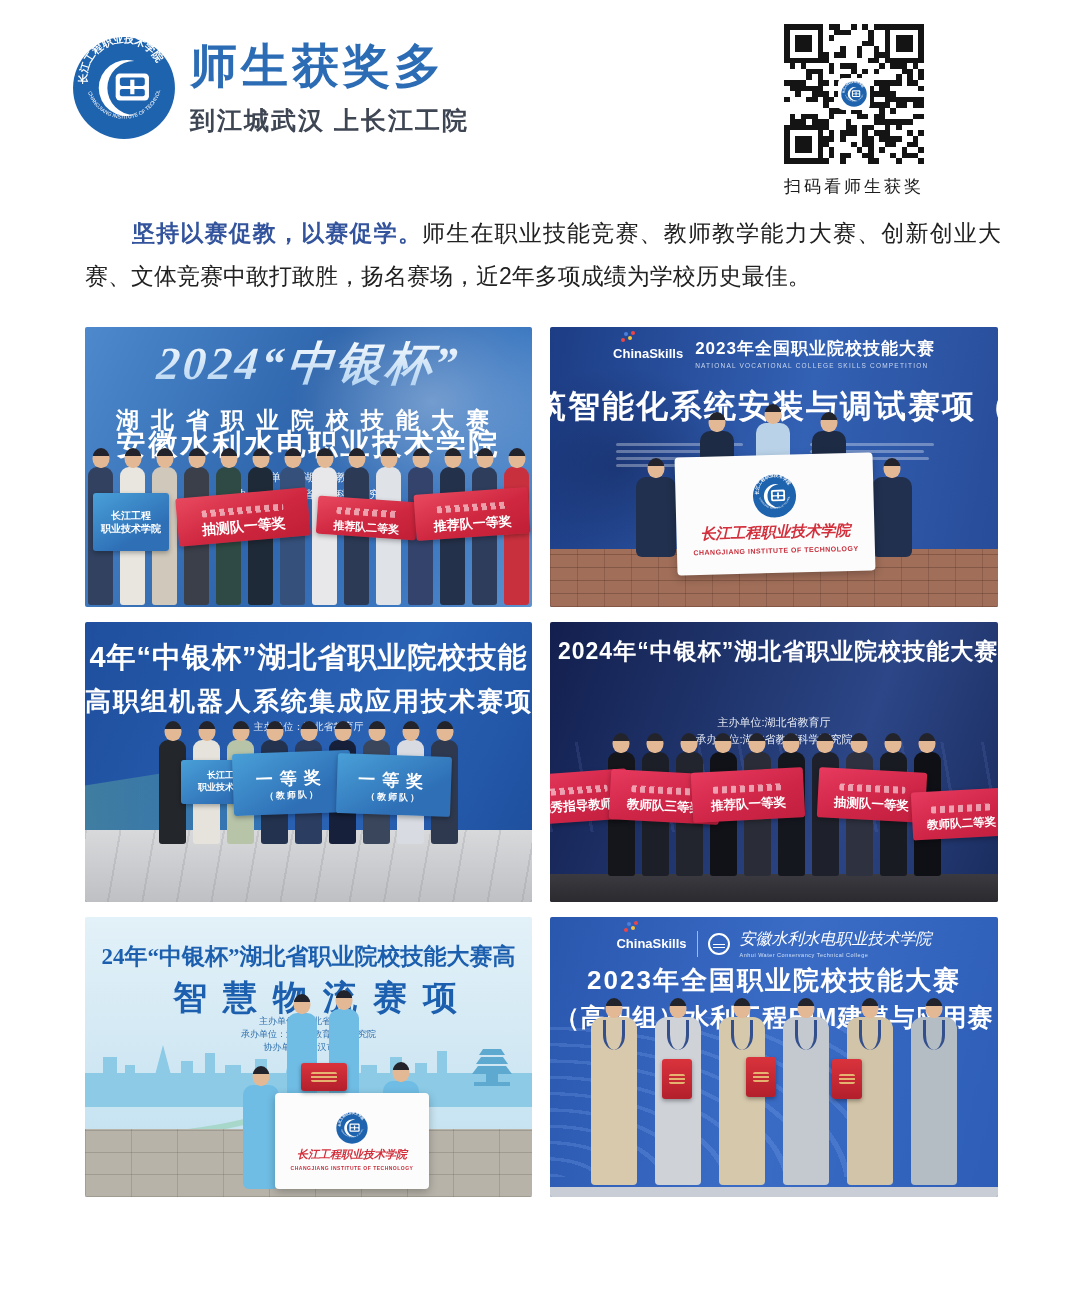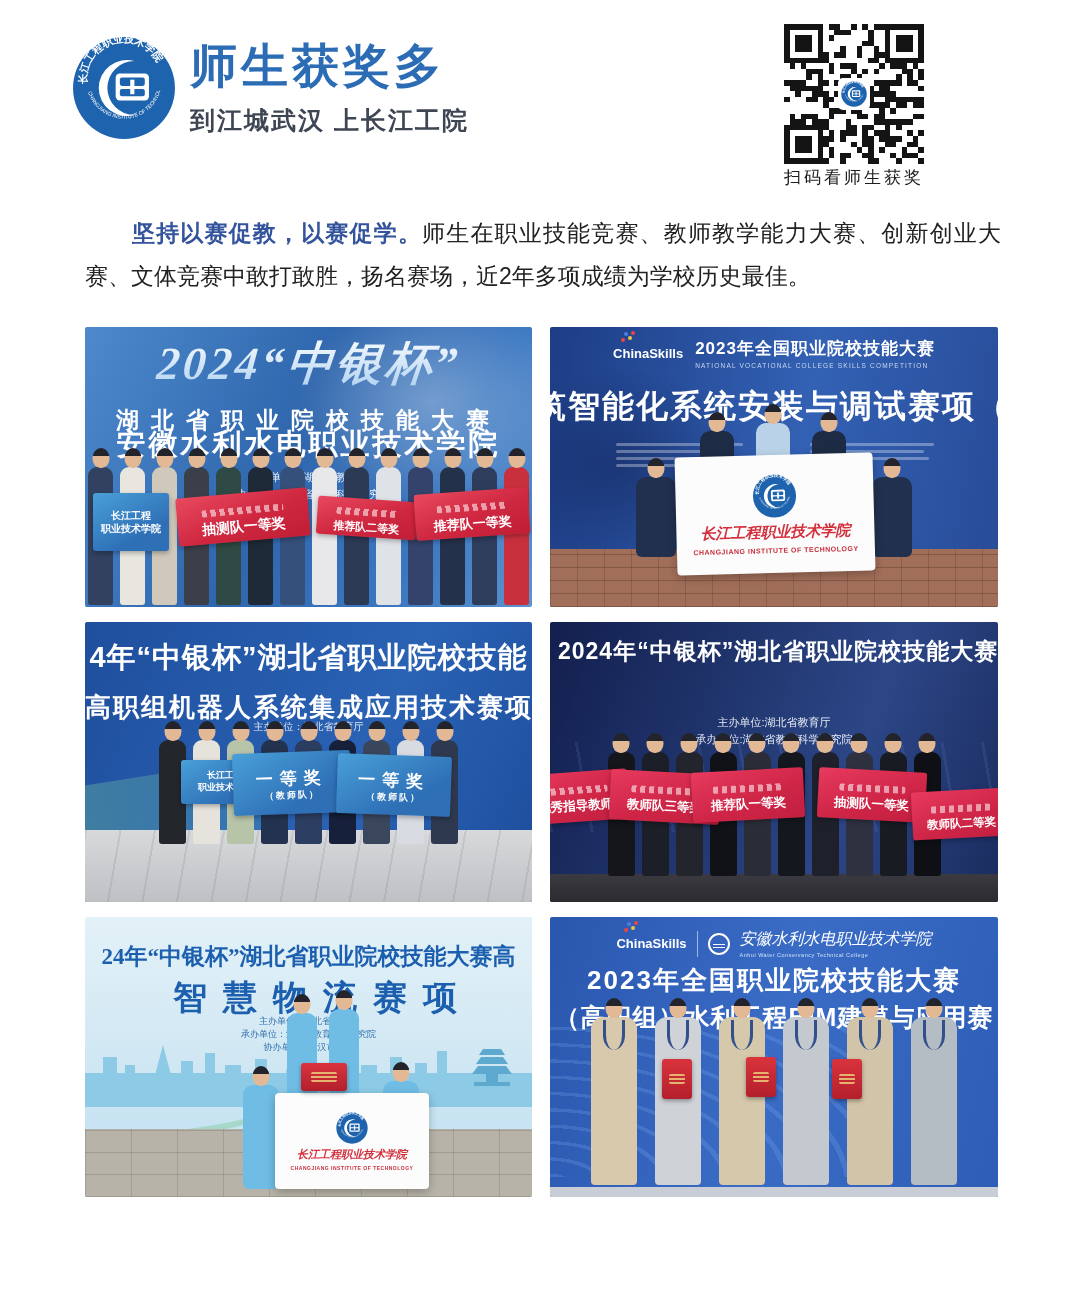--- a/index.html
+++ b/index.html
@@ -13,21 +13,21 @@
   .page-subtitle { margin-top:12px; font-size:25px; font-weight:bold; color:#3e4553; letter-spacing:2px; }
 
   .qr-block { position:absolute; left:770px; top:24px; width:168px; text-align:center; }
   .qr-wrap { position:relative; width:140px; height:140px; margin:0 auto; background:#fff; }
   #qr { display:grid; grid-template-columns:repeat(25,1fr); grid-template-rows:repeat(25,1fr); width:140px; height:140px; }
   #qr i { background:transparent; }
   #qr i.on { background:#141414; }
   .qr-logo { position:absolute; left:50%; top:50%; transform:translate(-50%,-50%); width:32px; height:32px;
              background:#fff; border-radius:5px; display:flex; align-items:center; justify-content:center; }
   .qr-logo svg { width:26px; height:26px; }
-  .qr-caption { margin-top:2px; font-size:17px; color:#1d1d1d; font-family:"Liberation Serif", serif; letter-spacing:3px; }
+  .qr-caption { margin-top:11px; font-size:17px; color:#1d1d1d; font-family:"Liberation Serif", serif; letter-spacing:3px; }
 
   
   .intro { position:absolute; left:85px; top:212px; width:916px; margin:0; font-size:23px; line-height:43px;
            color:#212121; text-indent:47px; text-align:justify; }
   .intro .lead { color:#33549c; font-weight:bold; }
 
   
   .grid { position:absolute; left:85px; top:327px; display:grid; grid-template-columns:447px 448px; gap:15px 18px; }
   .photo { position:relative; width:100%; height:280px; overflow:hidden; margin:0; border-radius:2px; }
   .cline { position:absolute; left:0; right:0; text-align:center; color:#fff; font-weight:bold; white-space:nowrap; }
@@ -105,21 +105,21 @@
 
   
   .ph3 { background:linear-gradient(115deg,#1f4f9e,#2a62b4 60%,#1d4d9c); }
   .ph3 .shape1 { position:absolute; left:-30px; top:150px; width:230px; height:90px; transform:skewY(-9deg);
                  background:linear-gradient(90deg, rgba(120,200,150,.38), rgba(80,180,210,.22)); }
   .ph3 .floor { position:absolute; bottom:0; left:0; right:0; height:72px;
                 background:linear-gradient(#d8d9db,#bfc0c4);
                 background-image:repeating-linear-gradient(100deg, rgba(120,120,128,.18) 0 2px, transparent 2px 34px),
                                  linear-gradient(#d8d9db,#bfc0c4); }
   .ph3 .l1 { top:16px; font-size:29px; letter-spacing:1px; left:-18px; right:-18px; }
-  .ph3 .l2 { top:68px; font-size:26px; letter-spacing:2px; }
+  .ph3 .l2 { top:62px; font-size:26px; letter-spacing:2px; }
   .ph3 .org { position:absolute; top:98px; left:0; right:0; text-align:center; font-size:10px;
               color:rgba(255,255,255,.85); z-index:1; }
   .ph3 .crowd { bottom:58px; }
   .ph3 .s-school { left:96px; top:138px; width:88px; height:44px; font-size:9px; }
   .ph3 .prize { padding-top:4px; }
   .ph3 .prize .big-line { font-size:17px; letter-spacing:7px; }
   .ph3 .prize .sub-line { font-size:9px; letter-spacing:2px; }
   .ph3 .prize1 { left:148px; top:130px; width:118px; height:62px; transform:rotate(-2deg); }
   .ph3 .prize2 { left:252px; top:133px; width:114px; height:60px; transform:rotate(2deg); }
 

